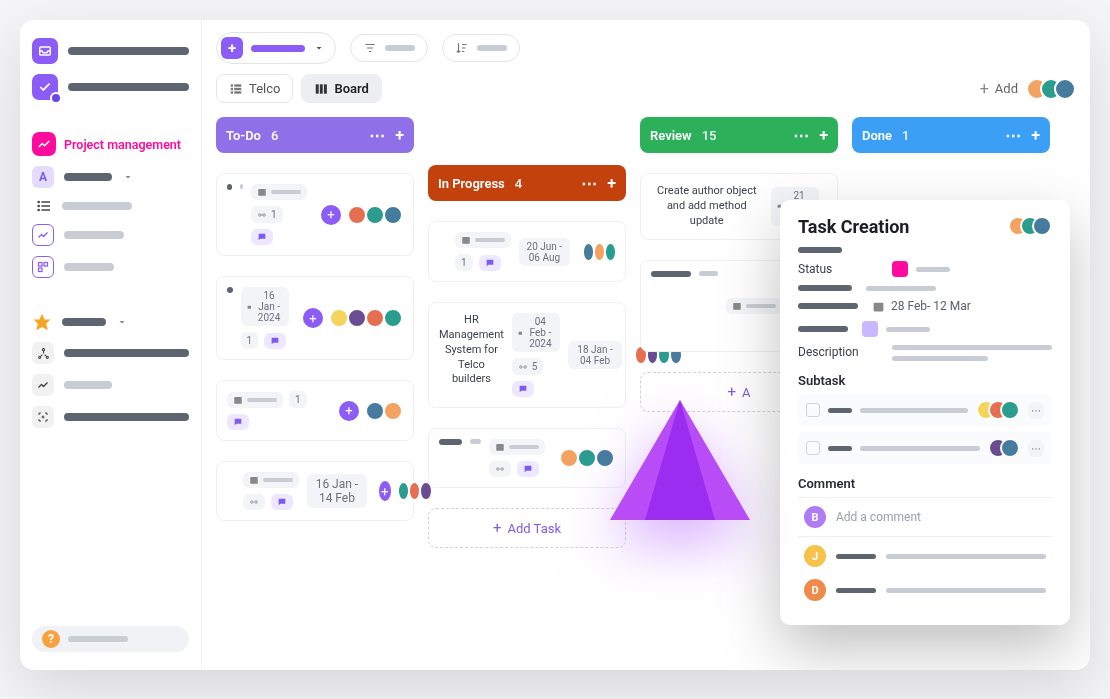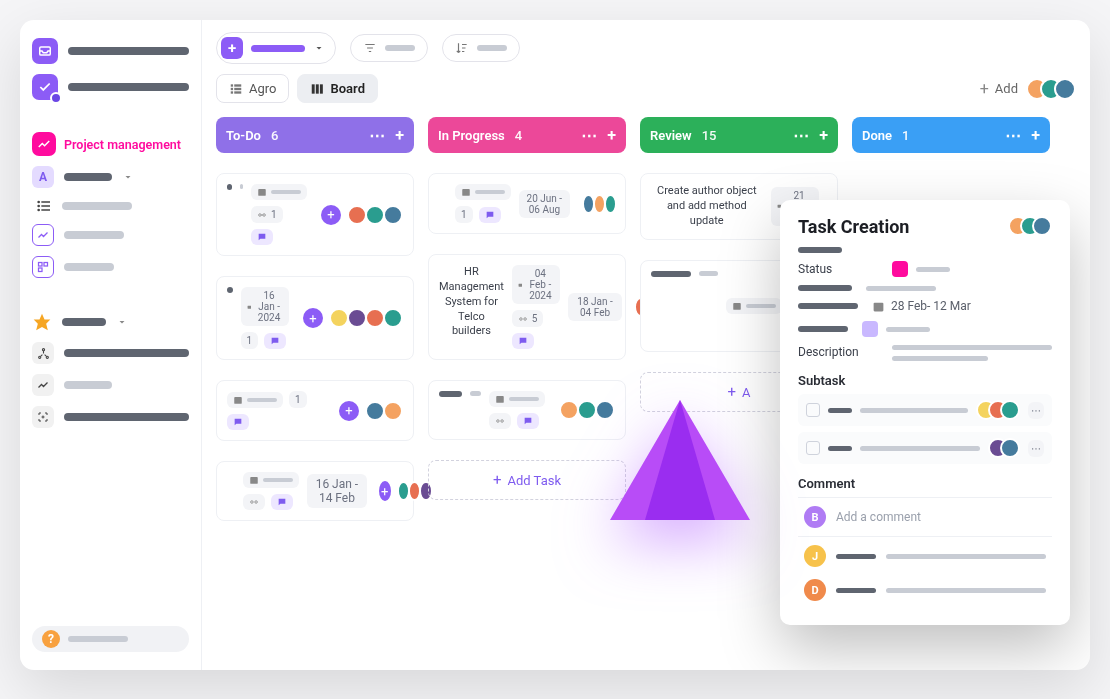--- a/index.html
+++ b/index.html
@@ -207,21 +207,21 @@
     <div class="viewbar">
       <div class="view-btn">
         <svg width="14" height="14" viewBox="0 0 24 24" fill="#777">
             <rect x="3" y="4" width="4" height="4"></rect>
             <rect x="3" y="10" width="4" height="4"></rect>
             <rect x="3" y="16" width="4" height="4"></rect>
             <rect x="9" y="4" width="12" height="4"></rect>
             <rect x="9" y="10" width="12" height="4"></rect>
             <rect x="9" y="16" width="12" height="4"></rect>
           </svg>
-        <span>Agro</span>
+        <span>Telco</span>
       </div>
       <div class="view-btn active">
         <svg width="14" height="14" viewBox="0 0 24 24" fill="#333">
             <rect x="3" y="4" width="5" height="16"></rect>
             <rect x="10" y="4" width="5" height="16"></rect>
             <rect x="17" y="4" width="5" height="16"></rect>
           </svg>
         <span>Board</span>
       </div>
       <div class="add-members">
@@ -360,21 +360,21 @@
             <div style="flex:1"></div>
             <div class="add-circle">+</div>
             <div class="avatar small" style="background:#2a9d8f;margin-left:0;"></div>
             <div class="avatar small" style="background:#e76f51;"></div>
             <div class="avatar small" style="background:#6a4c93;"></div>
           </div>
         </div>
       </div>
 
       <div class="col">
-        <div class="col-head" style="background:#ec4899;">
+        <div class="col-head" style="background:#c2410c;margin-top:48px;">
           <span>In Progress</span>
           <span class="cnt">4</span>
           <div class="acts">
               <span>⋯</span>
               <span>+</span>
             </div>
         </div>
 
         <div class="card">
           <div class="skel" style="width:90%;height:6px;"></div>

